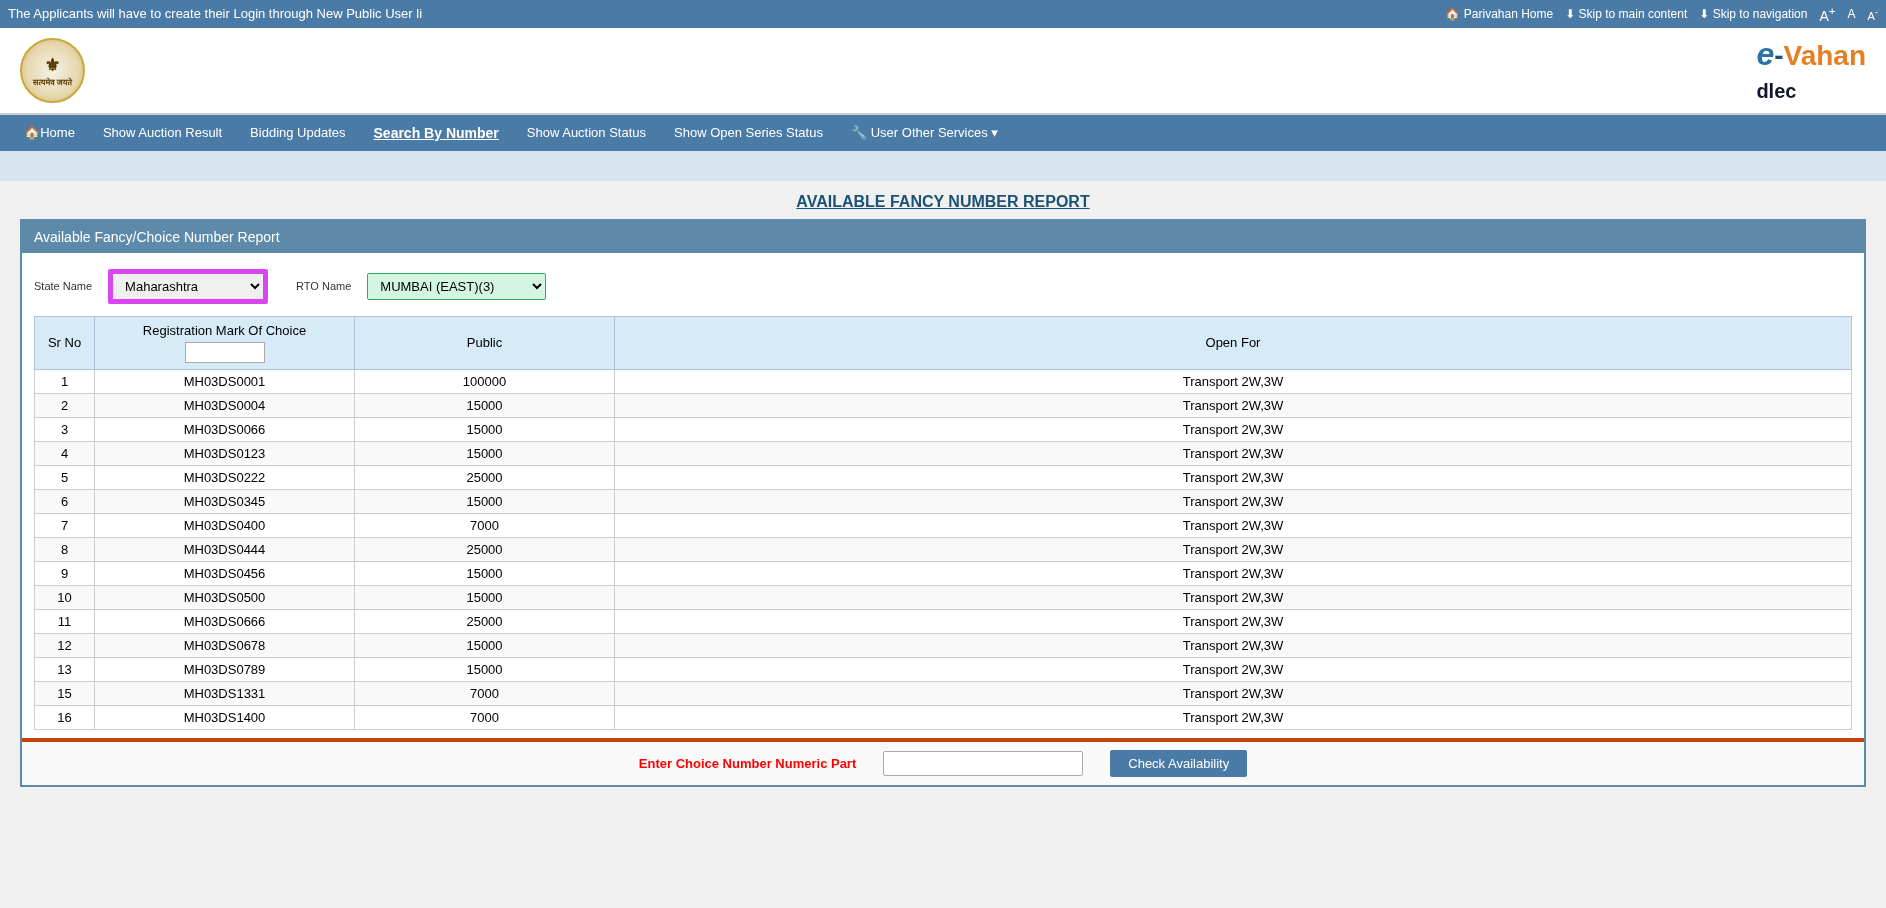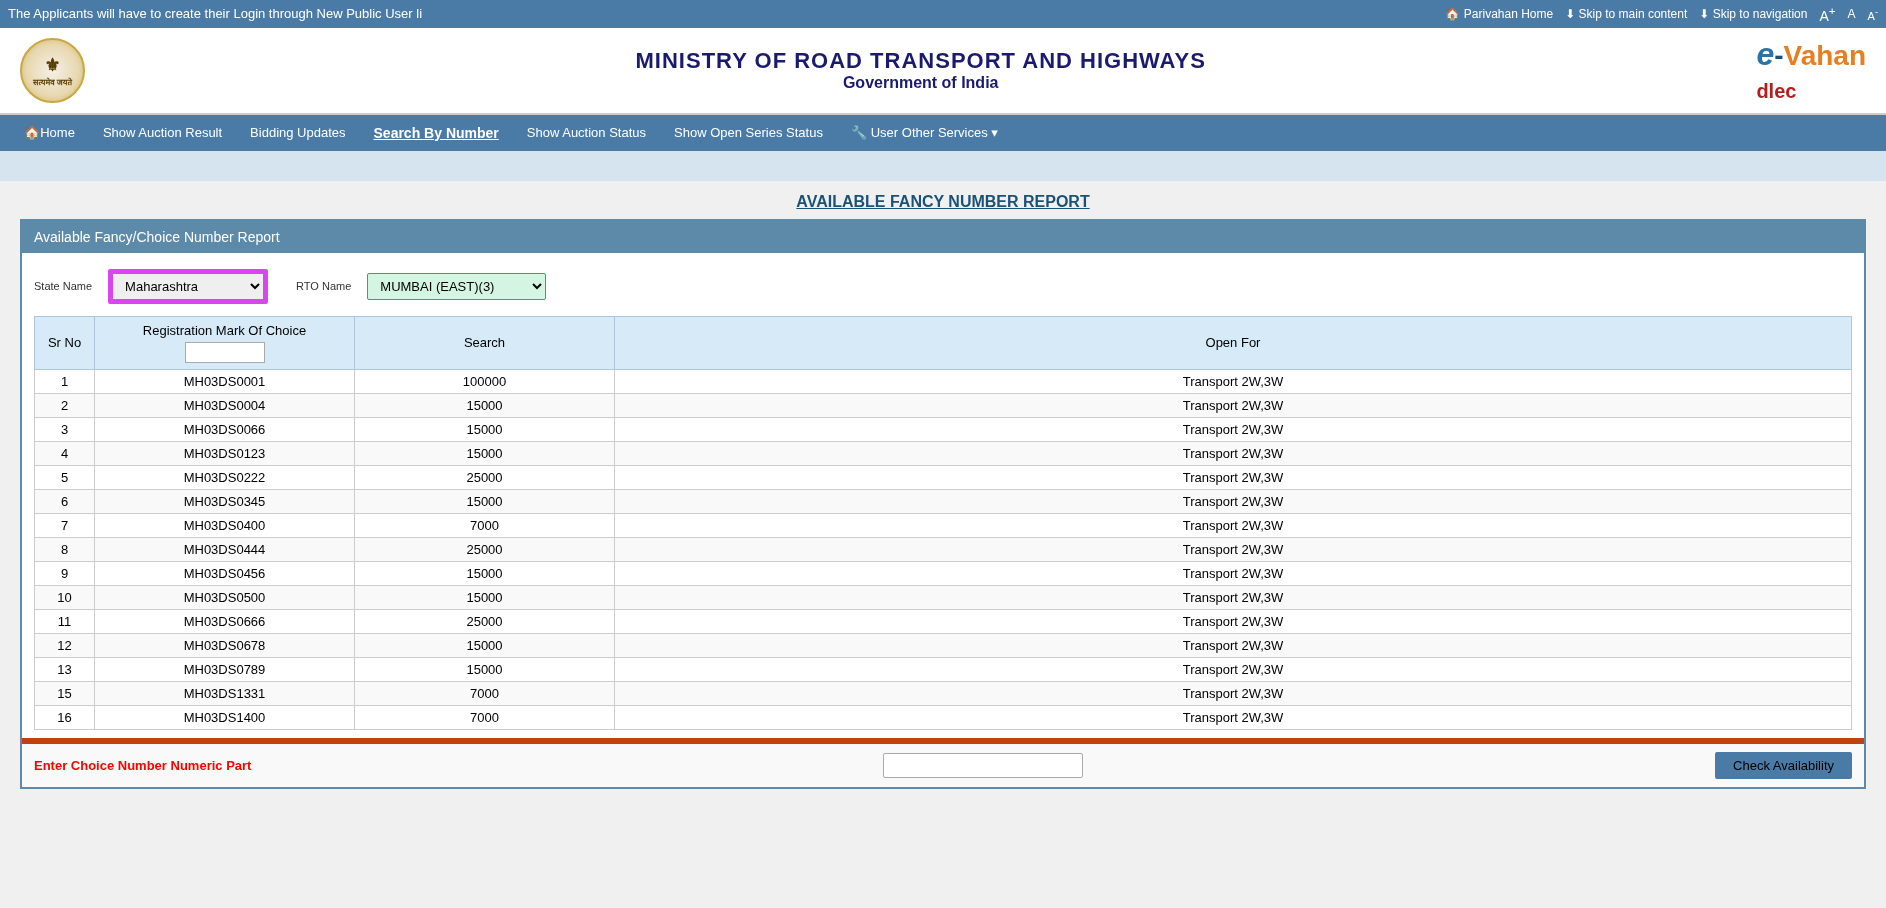--- a/index.html
+++ b/index.html
@@ -49,21 +49,21 @@
       font-weight: bold;
       color: #1a1a6e;
     }
     .evahan-logo {
       font-size: 28px;
       font-weight: bold;
       color: #1a5276;
     }
     .evahan-logo span.e { color: #2874a6; font-style: italic; font-size: 32px; }
     .evahan-logo span.vahan { color: #e67e22; }
-    .evahan-logo span.dlec { color: #b91c1c; }
+    .evahan-logo span.dlec { color: #0f172a; }
 
     
     .navbar {
       background: #4a7ba7;
       display: flex;
       align-items: center;
       padding: 0 10px;
       gap: 0;
     }
     .navbar a, .navbar .nav-item {
@@ -185,38 +185,38 @@
       padding: 2px 4px;
       margin-top: 4px;
     }
 
     
     .bottom-bar {
       display: flex;
       align-items: center;
       gap: 27px;
       padding: 8px 12px;
-      border-top: 6px solid #c2410c;
+      border-top: 4px solid #c2410c;
       background: #f9f9f9;
-      justify-content: space-between;
+      justify-content: center;
     }
     .bottom-bar label {
       color: red;
       font-size: 13px;
       font-weight: normal;
     }
     .bottom-bar input {
       border: 1px solid #aaa;
       padding: 4px 8px;
       font-size: 13px;
       width: 180px;
     }
     .check-btn {
       background: #4a7ba7;
-      color: #000000;
+      color: #ffffff;
       border: none;
       padding: 6px 18px;
       font-size: 13px;
       cursor: pointer;
       border-radius: 2px;
     }
 
     
     .emblem-circle {
       width: 65px;
@@ -247,24 +247,20 @@
     <a href="#" style="font-size:11px;">A<sup>-</sup></a>
   </div>
 </div>
 
 <div class="header">
   <div class="emblem-circle">
     <div>
       <div style="font-size:18px;">⚜</div>
       <div style="font-size:8px;text-align:center;">सत्यमेव जयते</div>
     </div>
-  </div>
-  <div class="header-center">
-    <h1>MINISTRY OF ROAD TRANSPORT AND HIGHWAYS</h1>
-    <h2>Government of India</h2>
   </div>
   <div class="evahan-logo">
     <span class="e">e</span>-<span class="vahan">Vahan</span><br>
     <span class="dlec" style="font-size:20px;">dlec</span>
   </div>
 </div>
 
 <nav class="navbar">
   <a href="#">🏠Home</a>
   <a href="#">Show Auction Result</a>
@@ -308,21 +304,21 @@
 
       <div class="table-wrapper">
         <table class="data-table">
           <thead>
             <tr>
               <th class="col-srno">Sr No</th>
               <th class="col-reg">
                 Registration Mark Of Choice<br>
                 <input type="text" class="table-search-input" placeholder="" style="">
               </th>
-              <th class="col-amount">Search</th>
+              <th class="col-amount">Public</th>
               <th class="col-open">Open For</th>
             </tr>
           </thead>
           <tbody id="table-body">
           <tr>
                 <td>1</td>
                 <td>MH03DS0001</td>
                 <td>100000</td>
                 <td>Transport 2W,3W</td>
               </tr>

